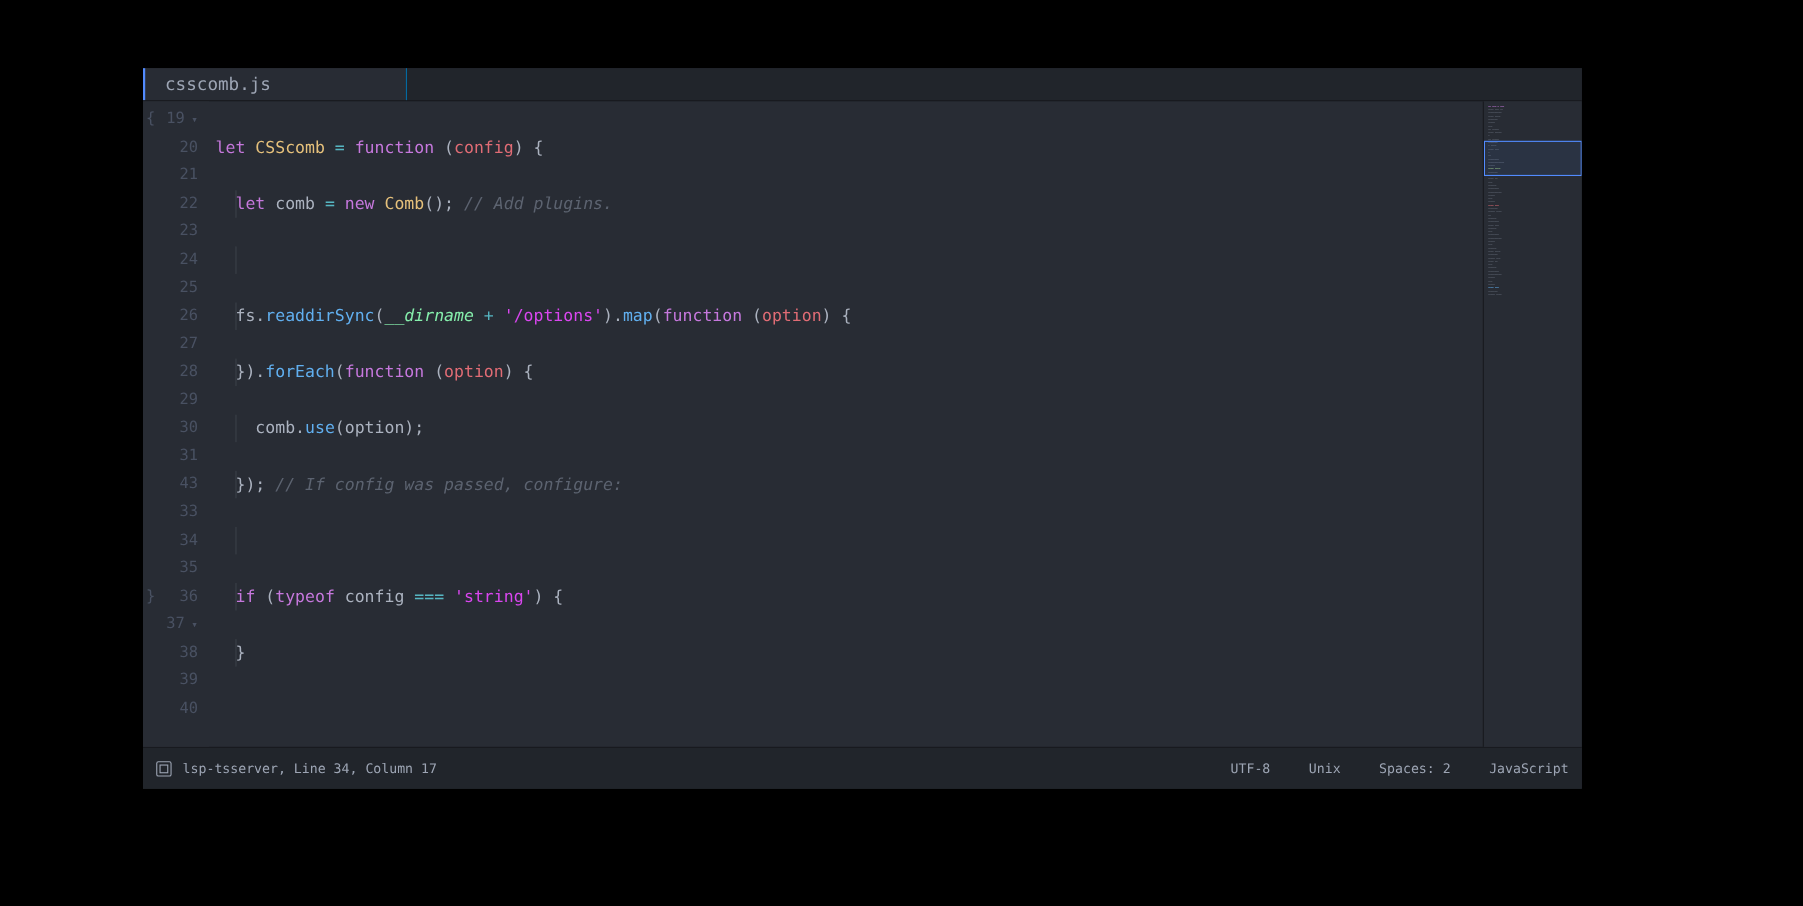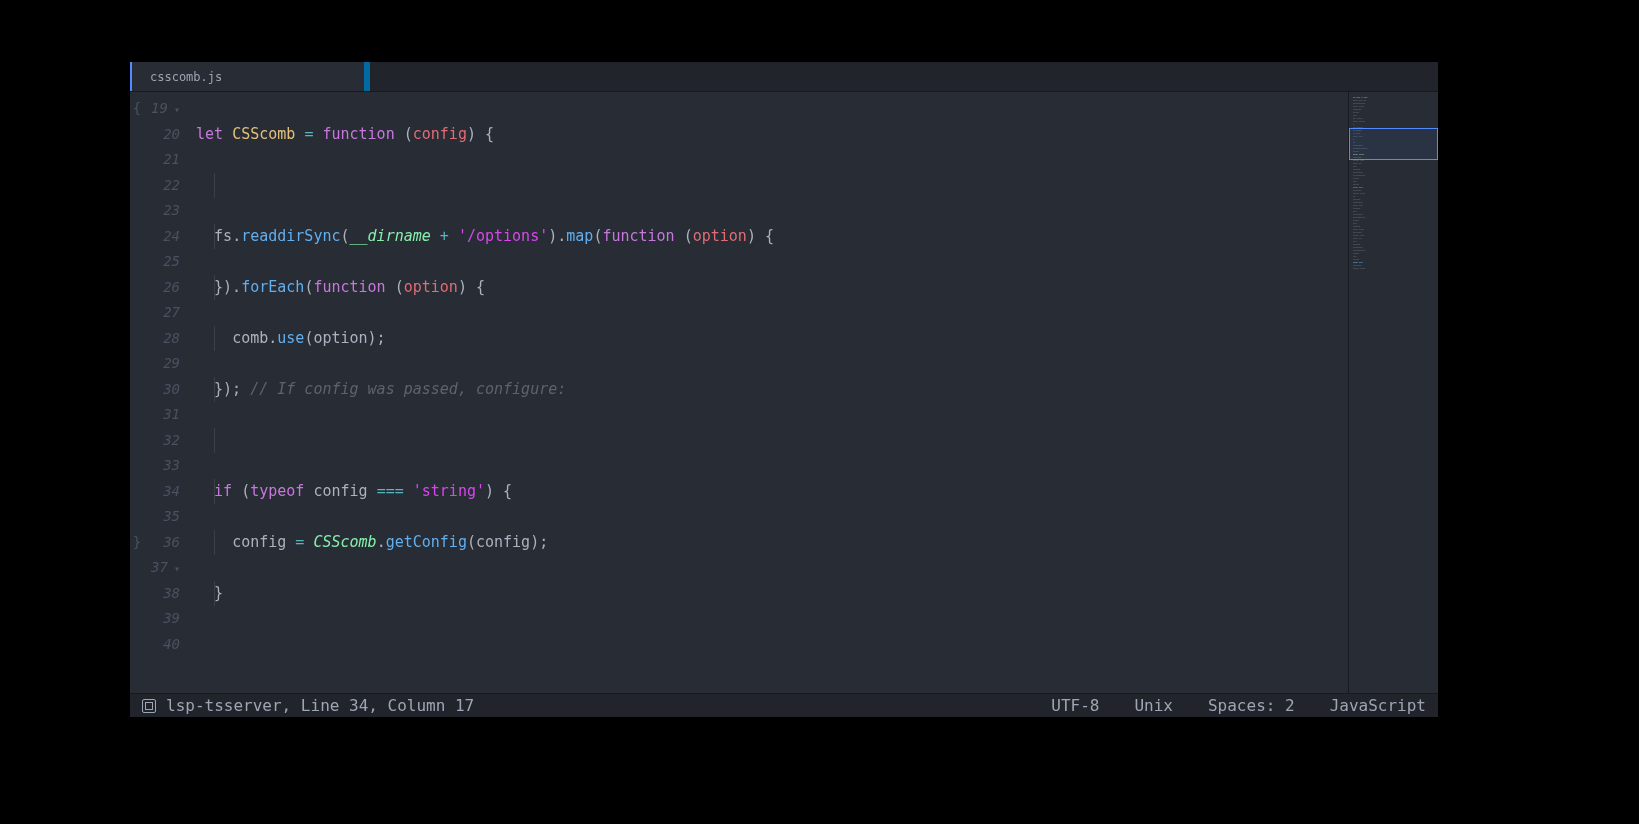--- a/index.html
+++ b/index.html
@@ -22,26 +22,26 @@
 }
 .tab-bar {
   height: 30px;
   background: #21252b;
   display: flex;
   border-bottom: 1px solid #181a1f;
 }
 .tab {
   background: #282c34;
   padding: 12px 18px;
-  font-size: 12px;
+  font-size: 16px;
   color: #9da5b4;
   display: flex;
   align-items: center;
   border-left: 2px solid #528bff;
-  border-right: 6px solid #0369a1;
+  border-right: 1px solid #0369a1;
   min-width: 240px;
 }
 .editor-main {
   flex: 1;
   display: flex;
   overflow: hidden;
   position: relative;
 }
 .gutter {
   width: 60px;
@@ -57,21 +57,21 @@
 .fold-markers {
   position: absolute;
   left: 0;
   top: 4px;
   width: 14px;
   color: #495162;
   font-size: 14px;
   line-height: 25.5px;
 }
 .fold-markers div { height: 25.5px; text-align: center; }
-.gutter-lines div { height: 25.5px; font-style: italic; }
+.gutter-lines div { height: 25.5px; }
 .gutter-lines .fold::after { content: ' ▾'; color: #495162; font-size: 10px; }
 .code-area {
   flex: 1;
   font-size: 15px;
   line-height: 25.5px;
   padding-top: 4px;
   padding-left: 6px;
   color: #abb2bf;
   position: relative;
   white-space: pre;
@@ -100,27 +100,27 @@
 .minimap-viewport {
   position: absolute;
   left: 0;
   right: 0;
   top: 36px;
   height: 32px;
   border: 1px solid #528bff;
   background: rgba(82,139,255,0.08);
 }
 .status-bar {
-  height: 24px;
+  height: 38px;
   background: #21252b;
   border-top: 1px solid #181a1f;
   display: flex;
   align-items: center;
   color: #9da5b4;
-  font-size: 16px;
+  font-size: 12px;
   padding: 0 12px;
   justify-content: space-between;
 }
 .status-left { display: flex; align-items: center; gap: 10px; }
 .status-right { display: flex; align-items: center; gap: 35px; }
 .status-right span, .status-left span { cursor: pointer; }
 .status-icon {
   width: 14px;
   height: 14px;
   border: 1.5px solid #9da5b4;
@@ -189,42 +189,42 @@
         <div>22</div>
         <div>23</div>
         <div>24</div>
         <div>25</div>
         <div>26</div>
         <div>27</div>
         <div>28</div>
         <div>29</div>
         <div>30</div>
         <div>31</div>
-        <div>32</div>
+        <div>43</div>
         <div>33</div>
         <div>34</div>
         <div>35</div>
         <div>36</div>
         <div class="fold">37</div>
         <div>38</div>
         <div>39</div>
         <div>40</div>
       </div>
     </div>
 
     <div class="code-area">
 <div class="line"><span class="kw">let</span> <span class="def">CSScomb</span> <span class="op">=</span> <span class="kw">function</span> <span class="punc">(</span><span class="var">config</span><span class="punc">) {</span></div>
+<div class="line"><span class="indent-guide" style="left:18px"></span>  <span class="kw">let</span> <span class="punc">comb</span> <span class="op">=</span> <span class="kw">new</span> <span class="def">Comb</span><span class="punc">();</span> <span class="com">// Add plugins.</span></div>
 <div class="line"><span class="indent-guide" style="left:18px"></span></div>
 <div class="line"><span class="indent-guide" style="left:18px"></span>  <span class="punc">fs</span><span class="punc">.</span><span class="fn">readdirSync</span><span class="punc">(</span><span class="const">__dirname</span> <span class="op">+</span> <span class="str">'/options'</span><span class="punc">).</span><span class="fn">map</span><span class="punc">(</span><span class="kw">function</span> <span class="punc">(</span><span class="var">option</span><span class="punc">) {</span></div>
 <div class="line"><span class="indent-guide" style="left:18px"></span>  <span class="punc">}).</span><span class="fn">forEach</span><span class="punc">(</span><span class="kw">function</span> <span class="punc">(</span><span class="var">option</span><span class="punc">) {</span></div>
 <div class="line"><span class="indent-guide" style="left:18px"></span>    <span class="punc">comb</span><span class="punc">.</span><span class="fn">use</span><span class="punc">(</span><span class="punc">option</span><span class="punc">);</span></div>
 <div class="line"><span class="indent-guide" style="left:18px"></span>  <span class="punc">});</span> <span class="com">// If config was passed, configure:</span></div>
 <div class="line"><span class="indent-guide" style="left:18px"></span></div>
 <div class="line"><span class="indent-guide" style="left:18px"></span>  <span class="kw">if</span> <span class="punc">(</span><span class="kw">typeof</span> <span class="punc">config</span> <span class="op">===</span> <span class="str">'string'</span><span class="punc">) {</span></div>
-<div class="line"><span class="indent-guide" style="left:18px"></span>    <span class="punc">config</span> <span class="op">=</span> <span class="const">CSScomb</span><span class="punc">.</span><span class="fn">getConfig</span><span class="punc">(</span><span class="punc">config</span><span class="punc">);</span></div>
 <div class="line"><span class="indent-guide" style="left:18px"></span>  <span class="punc">}</span></div>
 
 
 
 
 
 
 
 
 

